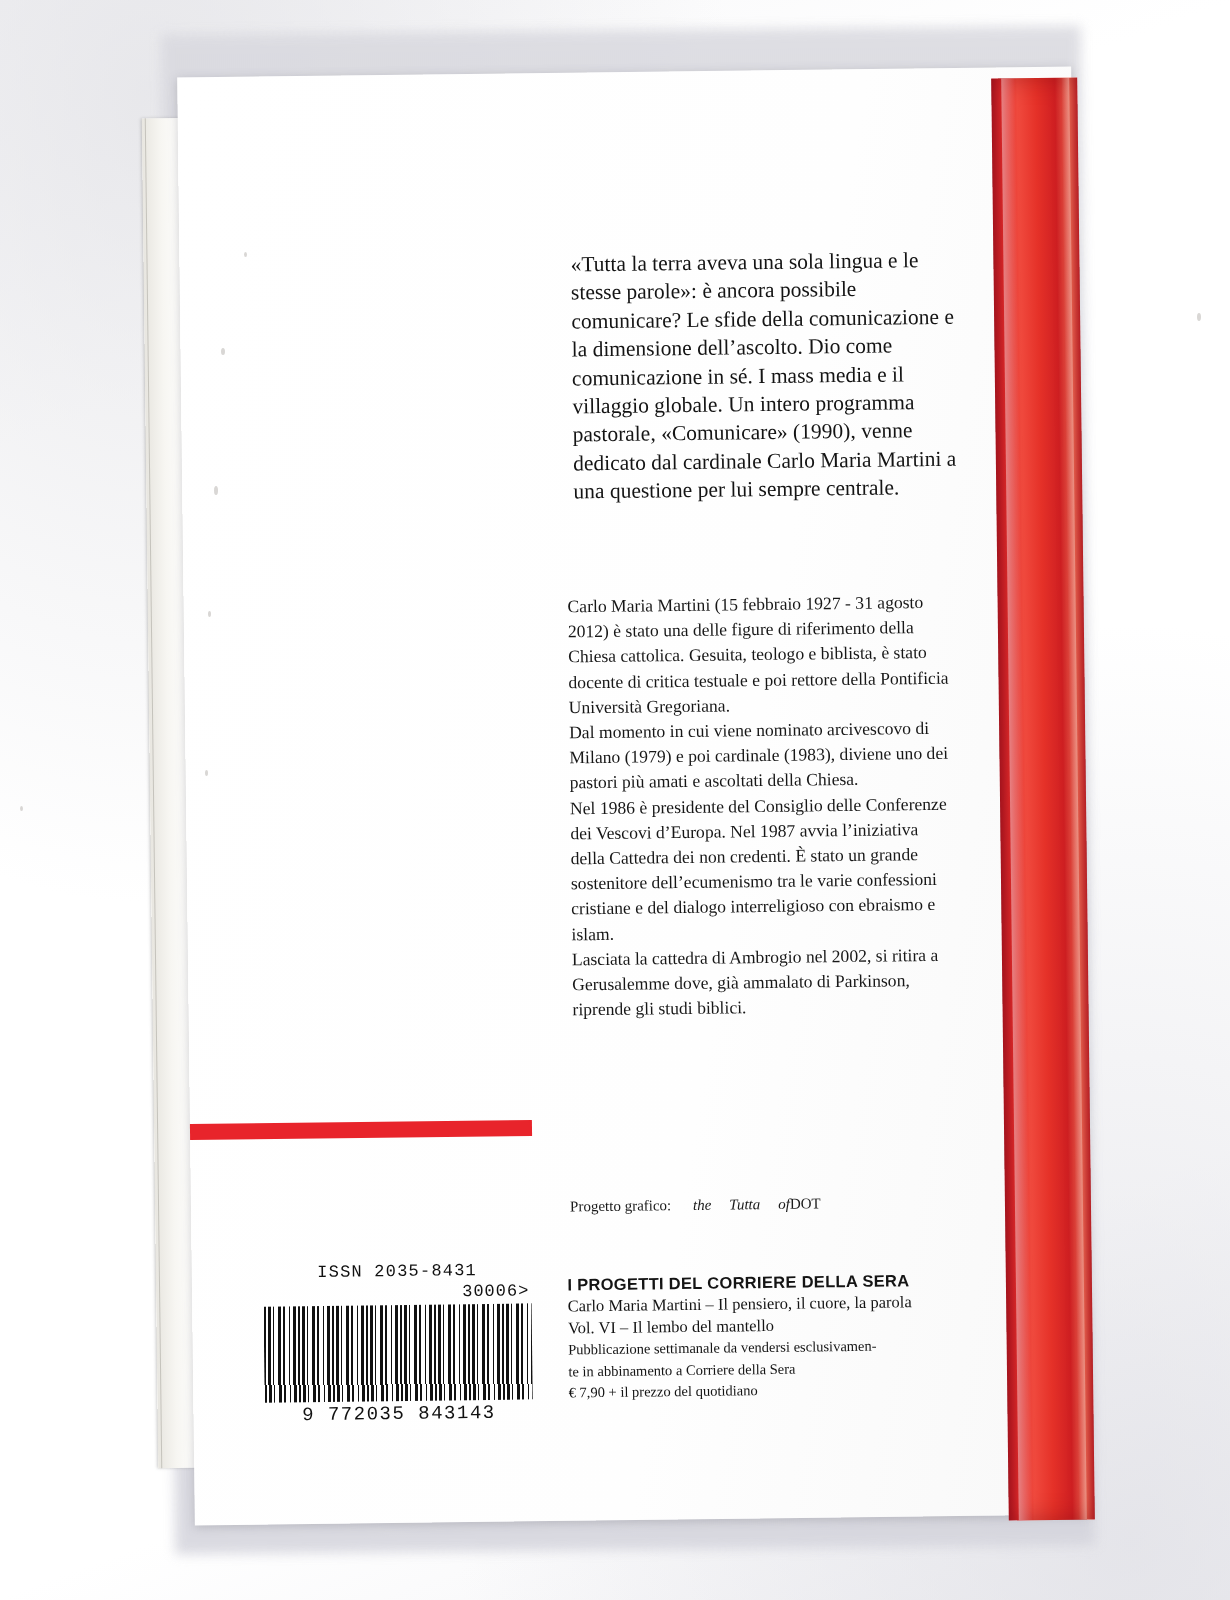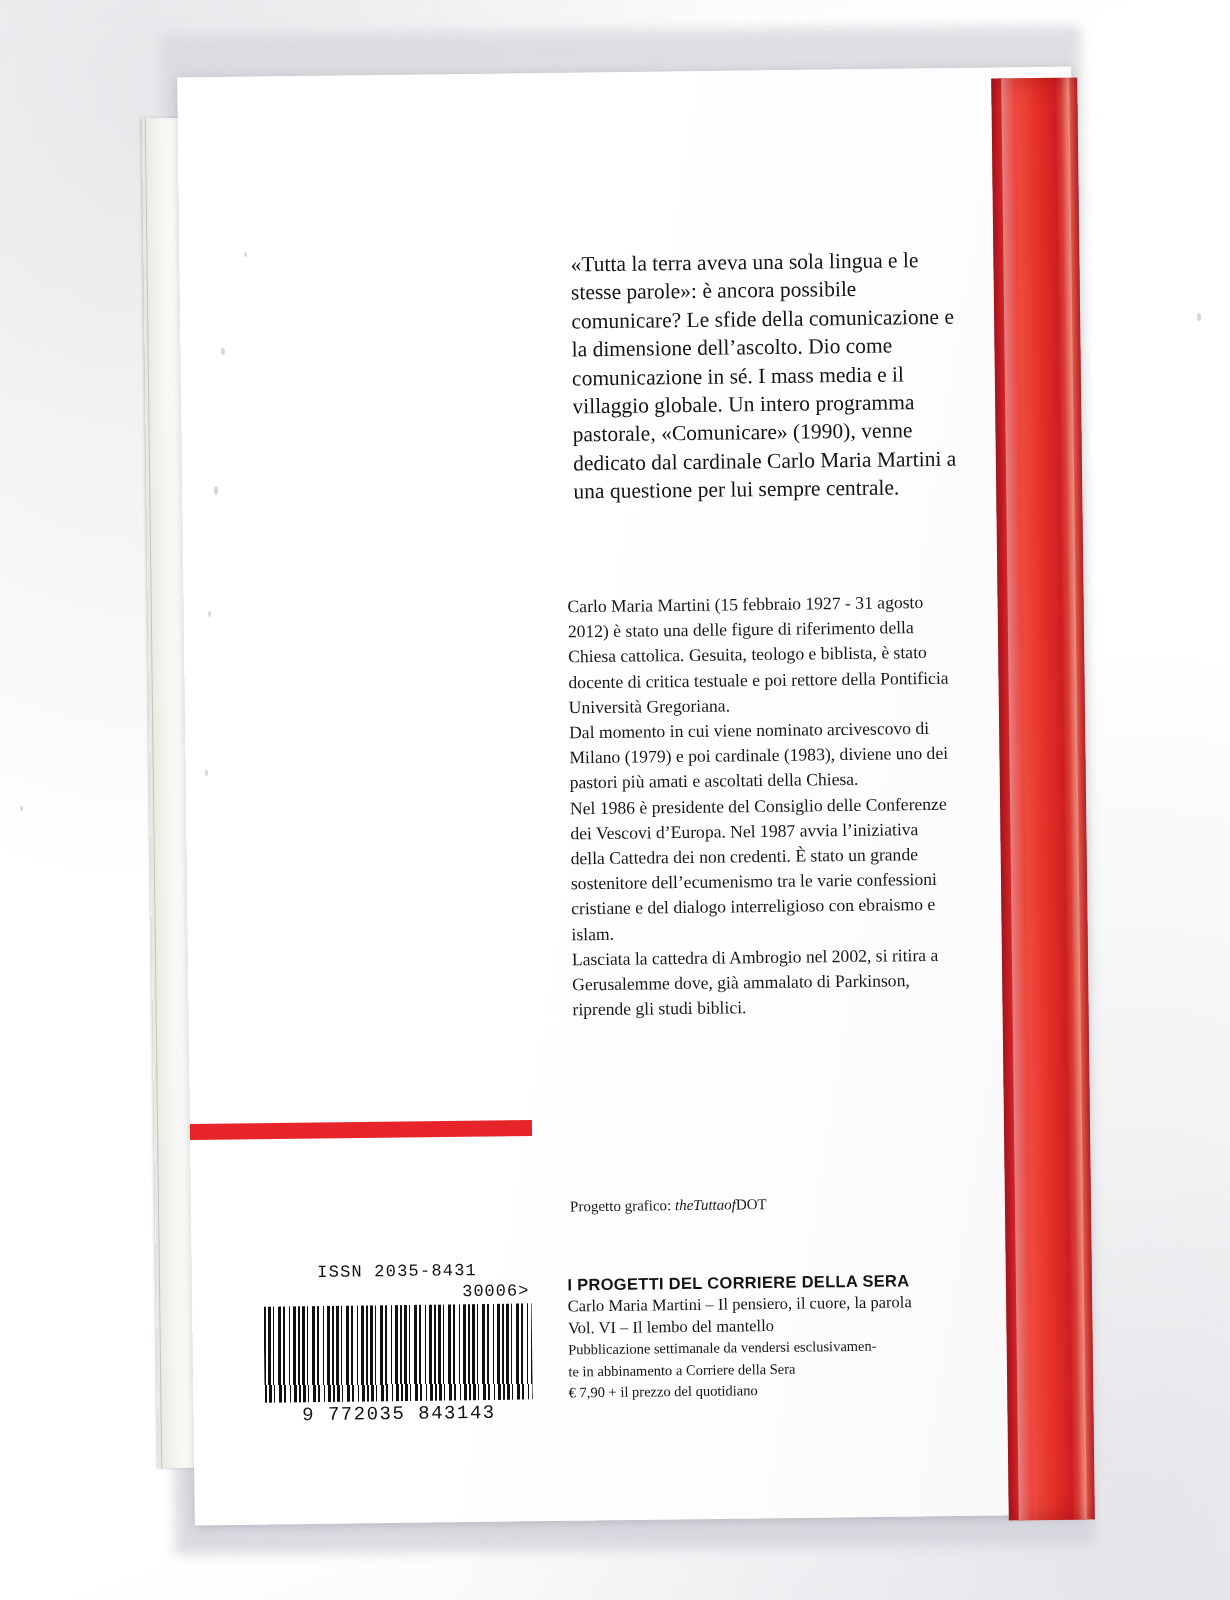--- a/index.html
+++ b/index.html
@@ -146,21 +146,21 @@
   #bio .p + .p { margin-top: 0px; }
 
   #credit {
     left: 570px;
     top: 1196px;
     width: 400px;
     font-size: 15px;
     color: #1a1a1a;
   }
   #credit .dot-logo { font-style: normal; }
-  #credit .dot-logo i { font-style: italic; }
+  #credit .dot-logo i { font-style: italic; margin-left: 18px; }
 
   #colophon {
     left: 568px;
     top: 1272px;
     width: 404px;
     color: #141414;
   }
   #colophon .series {
     font-family: "Liberation Sans", sans-serif;
     font-weight: bold;

